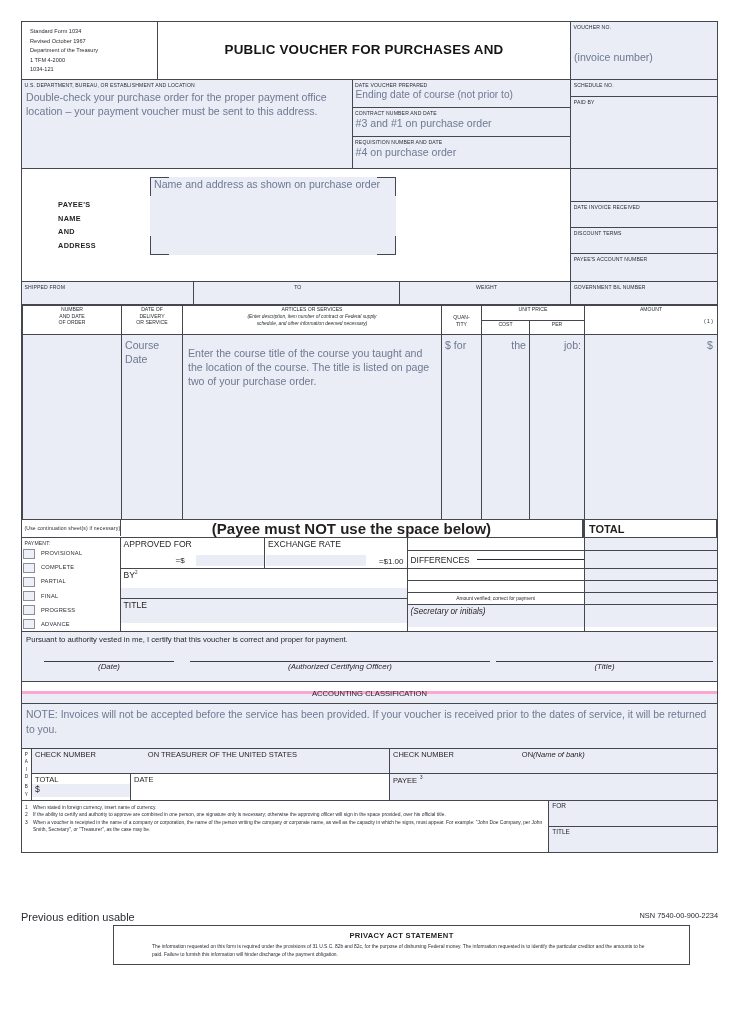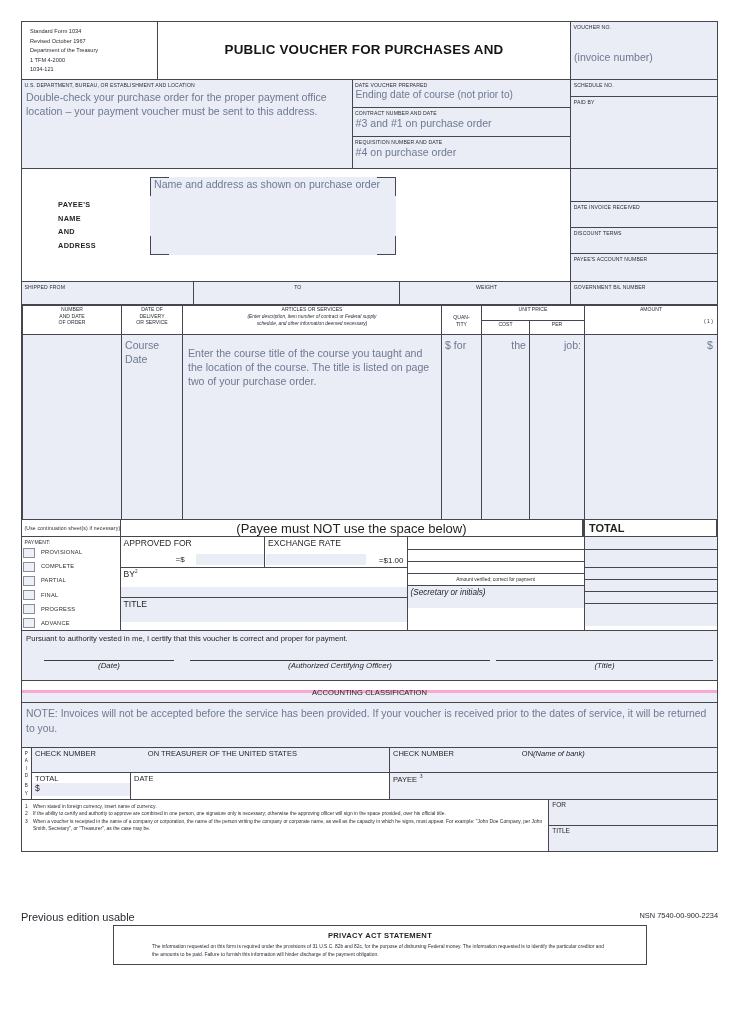--- a/index.html
+++ b/index.html
@@ -121,21 +121,21 @@
   .notes-num {
     font-size: 4.6px; vertical-align: super; color: #2a2c33;
   }
   .note-li {
     display: flex; font-size: 4.9px; line-height: 1.52; color: #2a2c33;
   }
   .note-li .n { width: 8px; flex: none; text-align: left; }
 
   .privacy {
     position: absolute; left: 113px; top: 925px;
-    width: 534px; border: 1px solid #45474f; background: #fff;
+    width: 577px; border: 1px solid #45474f; background: #fff;
     padding: 4px 0 5px;
   }
   .privacy h4 {
     margin: 1px 0 3px; text-align: center;
     font-size: 7.6px; font-weight: bold; letter-spacing: .3px;
   }
   .privacy p {
     margin: 0; padding: 0 38px;
     font-size: 4.9px; line-height: 1.66; color: #2a2c33;
   }
@@ -340,21 +340,21 @@
         </td>
       </tr>
     </tbody>
   </table>
 
   <div class="row" style="border-top:0; border-bottom:1px solid #45474f">
     <div class="cell" style="width:99px; height:16px; display:flex; align-items:center">
       <div class="lbl" style="padding-top:0">(Use continuation sheet(s) if necessary)</div>
     </div>
     <div class="cell" style="width:465px; display:flex; align-items:center; justify-content:center">
-      <span style="font-size:13px; font-weight:normal">(Payee must NOT use the space below)</span>
+      <span style="font-size:15px; font-weight:bold">(Payee must NOT use the space below)</span>
     </div>
     <div class="cell" style="width:-0; flex:0 0 0"></div>
     <div class="cell" style="width:0"></div>
     <div class="cell" style="width:133px; display:flex; align-items:center">
       <span style="font-size:11px; font-weight:bold; padding-left:4px">TOTAL</span>
     </div>
     <div class="fill" style="width:0"></div>
   </div>
 
   <div class="row" style="border-bottom:1px solid #45474f">
@@ -407,20 +407,24 @@
         <div class="fill" style="position:absolute; left:0; bottom:0; right:0; height:10px"></div>
       </div>
       <div style="height:24px; position:relative" class="fill">
         <div style="font-size:8.6px; padding:1px 0 0 3px">TITLE</div>
         <div class="entry"></div>
       </div>
     </div>
 
     <div style="width:178px; border-right:1px solid #45474f">
       <div style="height:13px; border-bottom:1px solid #45474f"></div>
+      <div style="height:18px; border-bottom:1px solid #45474f; display:flex; align-items:center">
+        <span style="font-size:8.4px; padding-left:3px">DIFFERENCES</span>
+        <span style="flex:1; height:0; border-top:1.6px solid #2a2c33; margin:0 0 0 7px"></span>
+      </div>
       <div style="height:12px; border-bottom:1px solid #45474f"></div>
       <div style="height:12px; border-bottom:1px solid #45474f"></div>
       <div style="height:12px; border-bottom:1px solid #45474f; display:flex; align-items:center; justify-content:center">
         <span style="font-size:4.9px">Amount verified; correct for payment</span>
       </div>
       <div style="height:22px" class="fill">
         <div class="ital" style="font-size:8.2px; padding:2px 0 0 3px">(Secretary or initials)</div>
       </div>
     </div>
 

